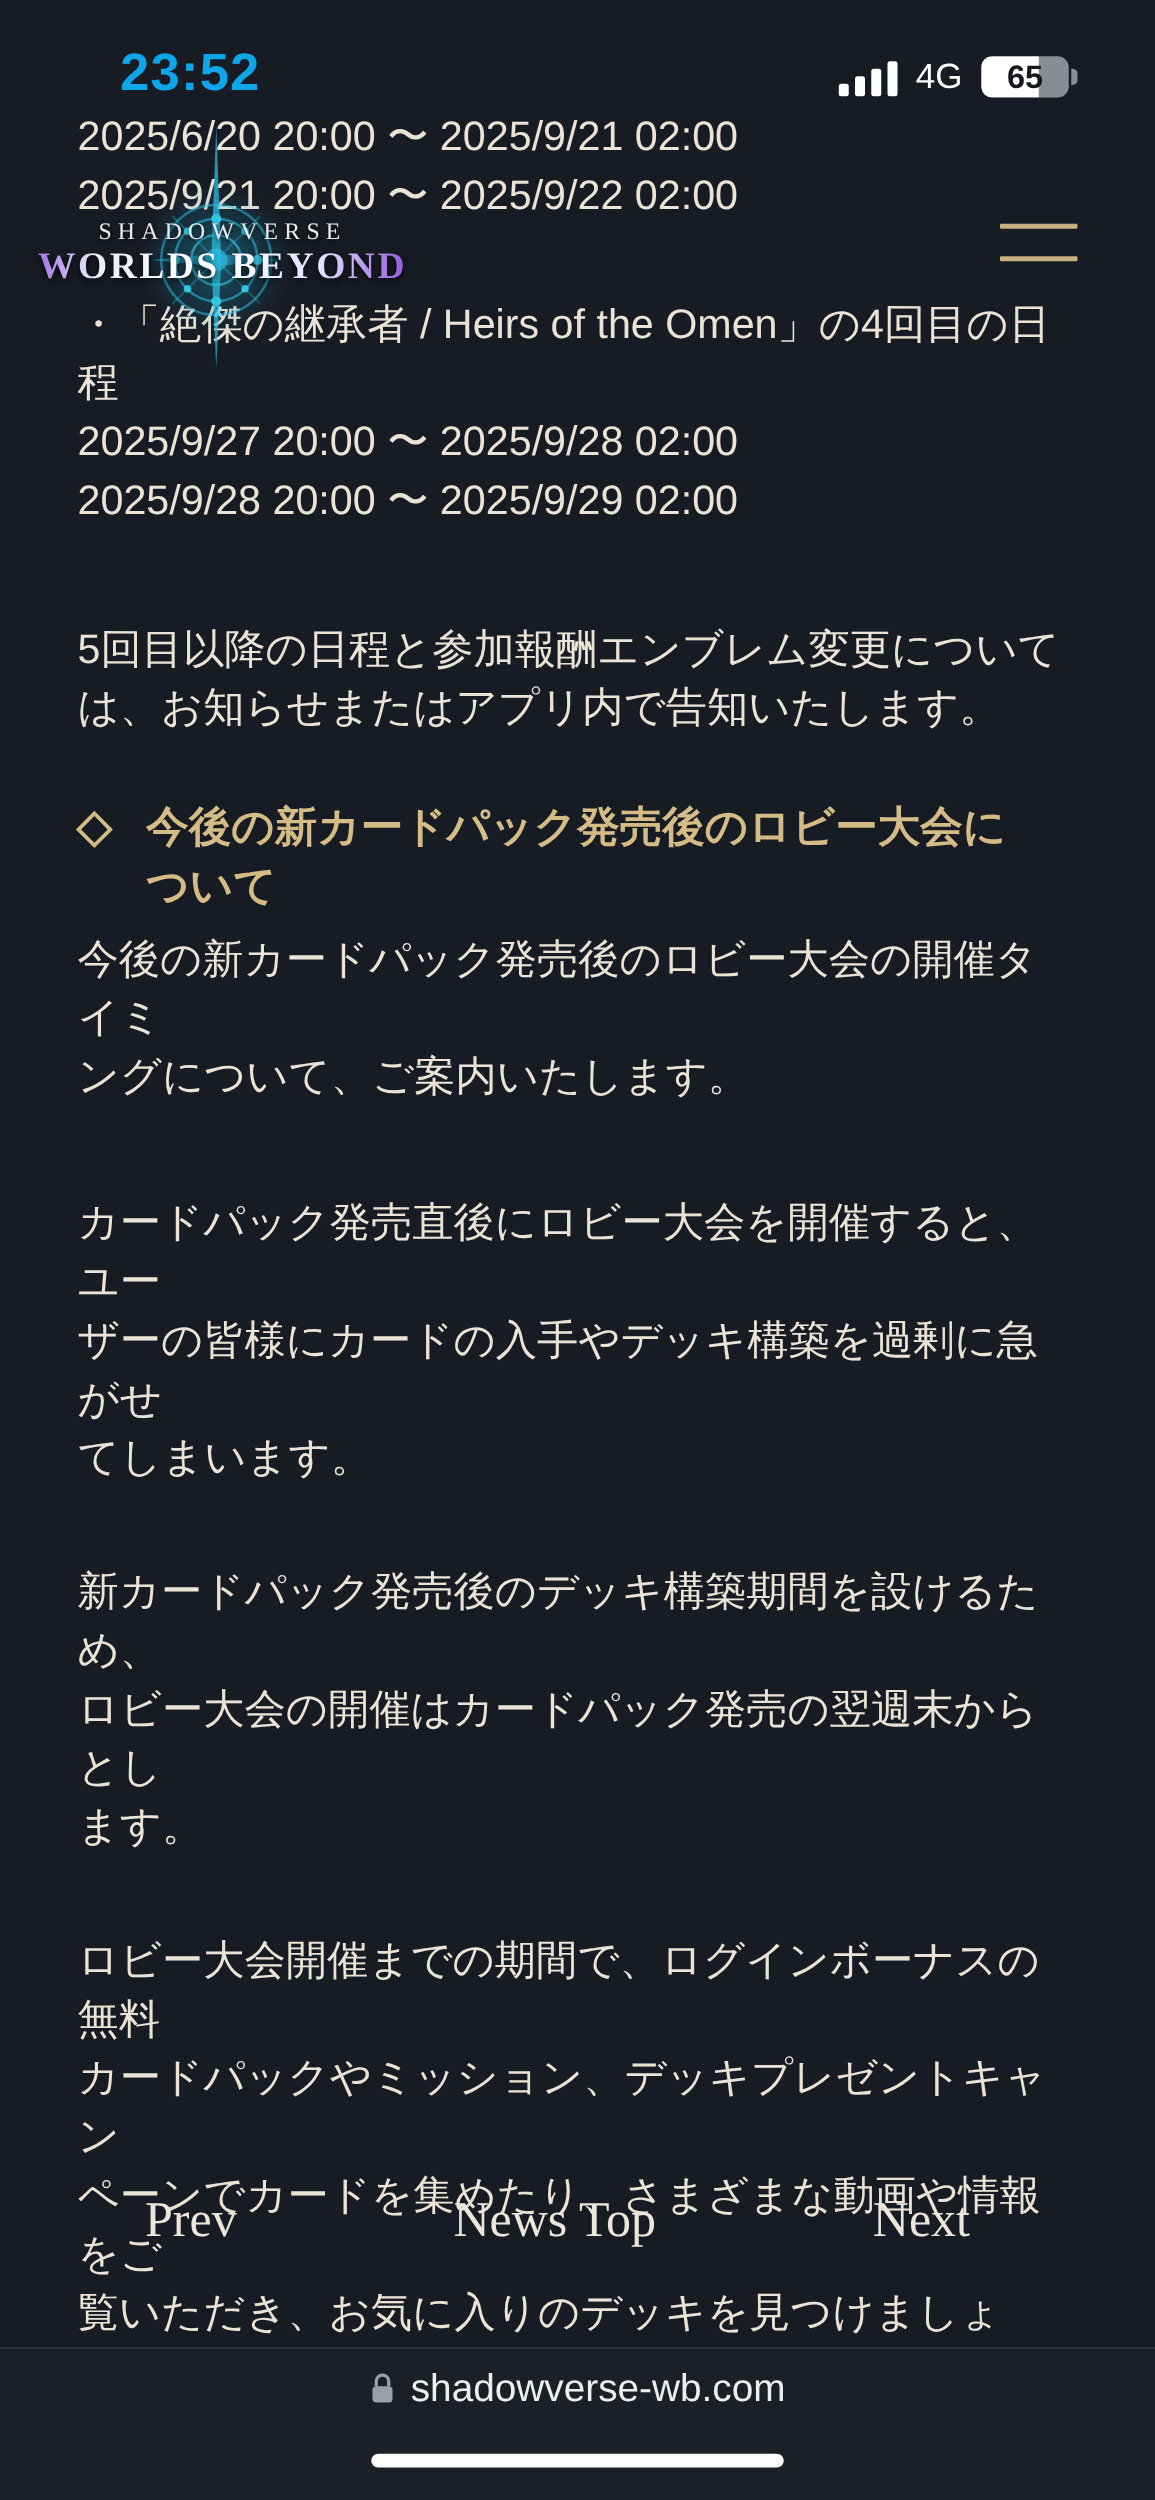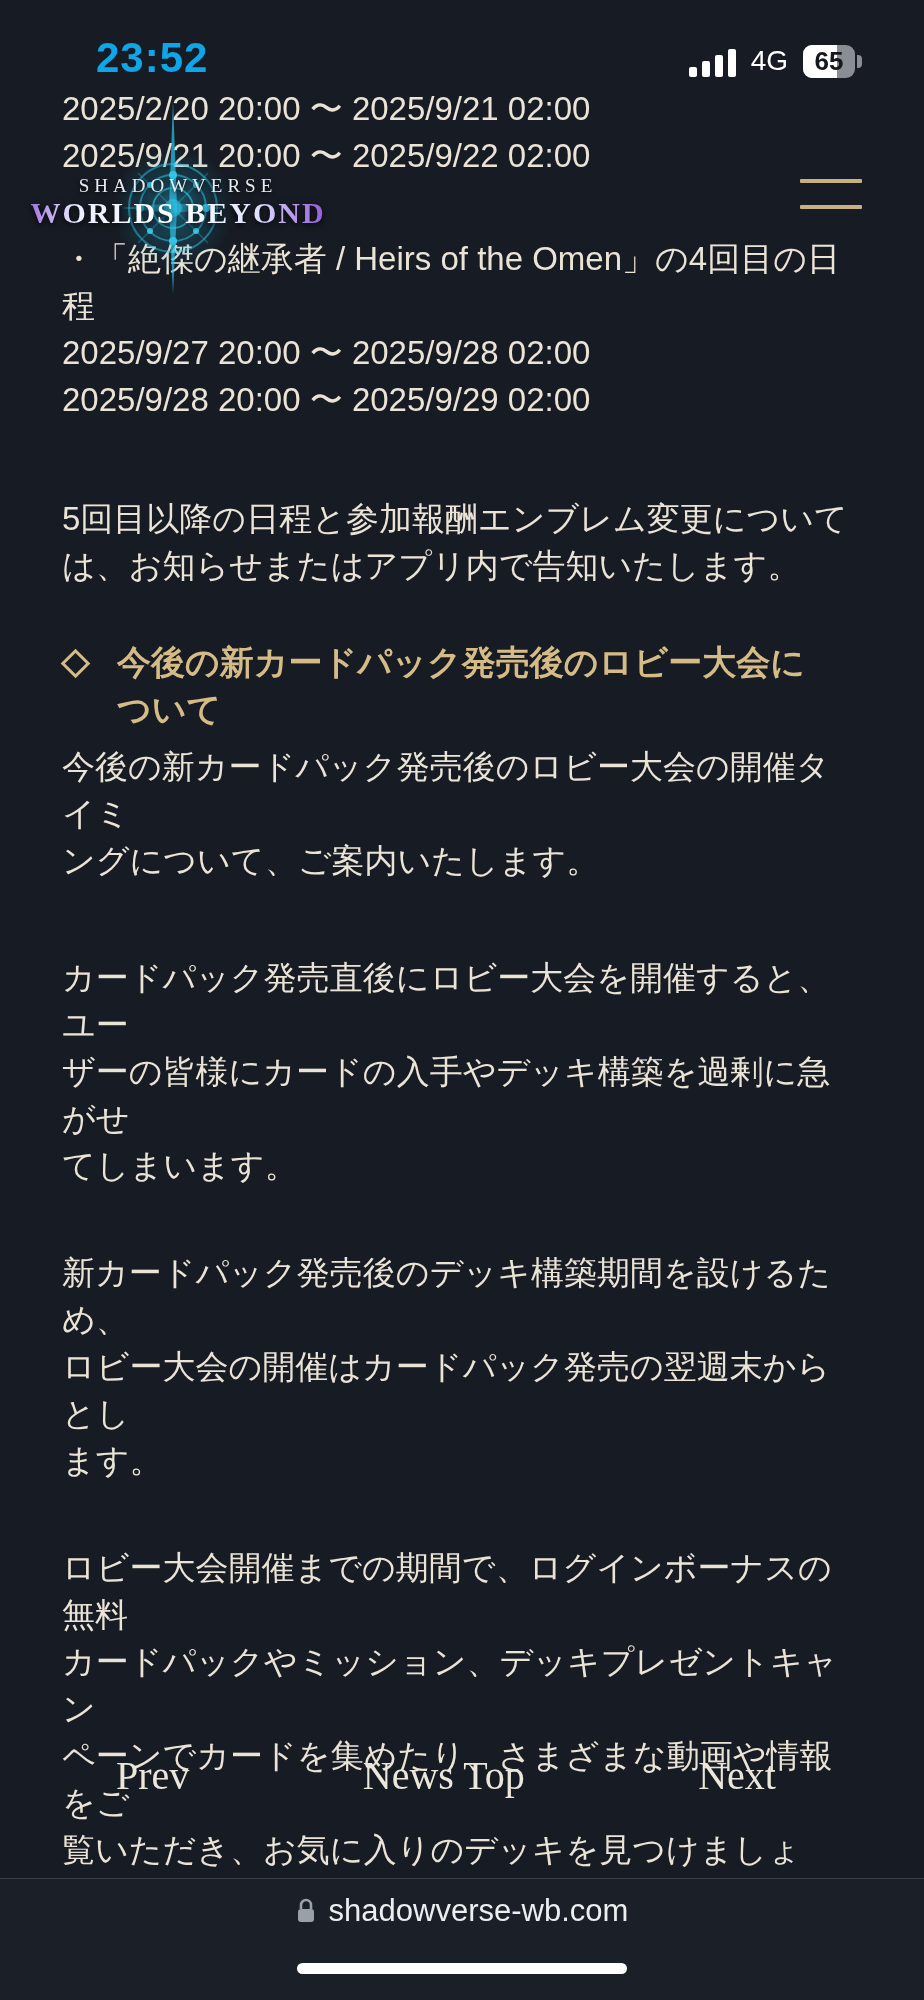--- a/index.html
+++ b/index.html
@@ -9,21 +9,21 @@
   
   .status-time{position:absolute;left:96px;top:34px;font-size:42px;font-weight:600;
                color:#0ea5e9;letter-spacing:1px;}
   .status-right{position:absolute;top:42px;right:62px;display:flex;align-items:flex-end;gap:15px;height:36px;}
   .signal{display:flex;align-items:flex-end;gap:5px;padding-bottom:1px;}
   .signal i{display:block;width:8px;background:#fff;border-radius:2px;}
   .signal i:nth-child(1){height:10px}.signal i:nth-child(2){height:16px}
   .signal i:nth-child(3){height:22px}.signal i:nth-child(4){height:28px}
   .net{font-size:28px;color:#fff;line-height:34px;}
   .battery-wrap{display:flex;align-items:center;}
-  .battery{position:relative;width:52px;height:33px;border-radius:9px;background:#8a8d93;overflow:hidden;}
+  .battery{position:relative;width:70px;height:33px;border-radius:9px;background:#8a8d93;overflow:hidden;}
   .battery-fill{position:absolute;left:0;top:0;bottom:0;width:66%;background:#fff;}
   .battery-num{position:absolute;inset:0;display:flex;align-items:center;justify-content:center;
                font-size:26px;font-weight:700;color:#15181d;}
   .battery-nub{width:5px;height:13px;background:#8a8d93;border-radius:0 4px 4px 0;margin-left:2px;}
 
   
   .article{position:absolute;left:0;top:0;width:924px;box-sizing:border-box;
            padding:85px 62px 0;font-size:33px;line-height:47px;color:#eae3d6;}
   .pre{white-space:pre-line;}
   .mb-56{margin-bottom:56px;} .mb-72{margin-bottom:72px;} .mb-50{margin-bottom:50px;}
@@ -81,21 +81,21 @@
         <span class="battery">
           <span class="battery-fill"></span>
           <span class="battery-num">65</span>
         </span>
         <span class="battery-nub"></span>
       </span>
     </div>
   </div>
 
   <div class="article">
-    <div>2025/2/20 20:00 〜 2025/9/21 02:00</div>
+    <div>2025/6/20 20:00 〜 2025/9/21 02:00</div>
     <div class="mb-56">2025/9/21 20:00 〜 2025/9/22 02:00</div>
 
     <div>・「絶傑の継承者 / Heirs of the Omen」の4回目の日程</div>
     <div>2025/9/27 20:00 〜 2025/9/28 02:00</div>
     <div class="mb-72">2025/9/28 20:00 〜 2025/9/29 02:00</div>
 
     <div class="pre mb-50">5回目以降の日程と参加報酬エンブレム変更について
 は、お知らせまたはアプリ内で告知いたします。</div>
 
     <div class="heading">

